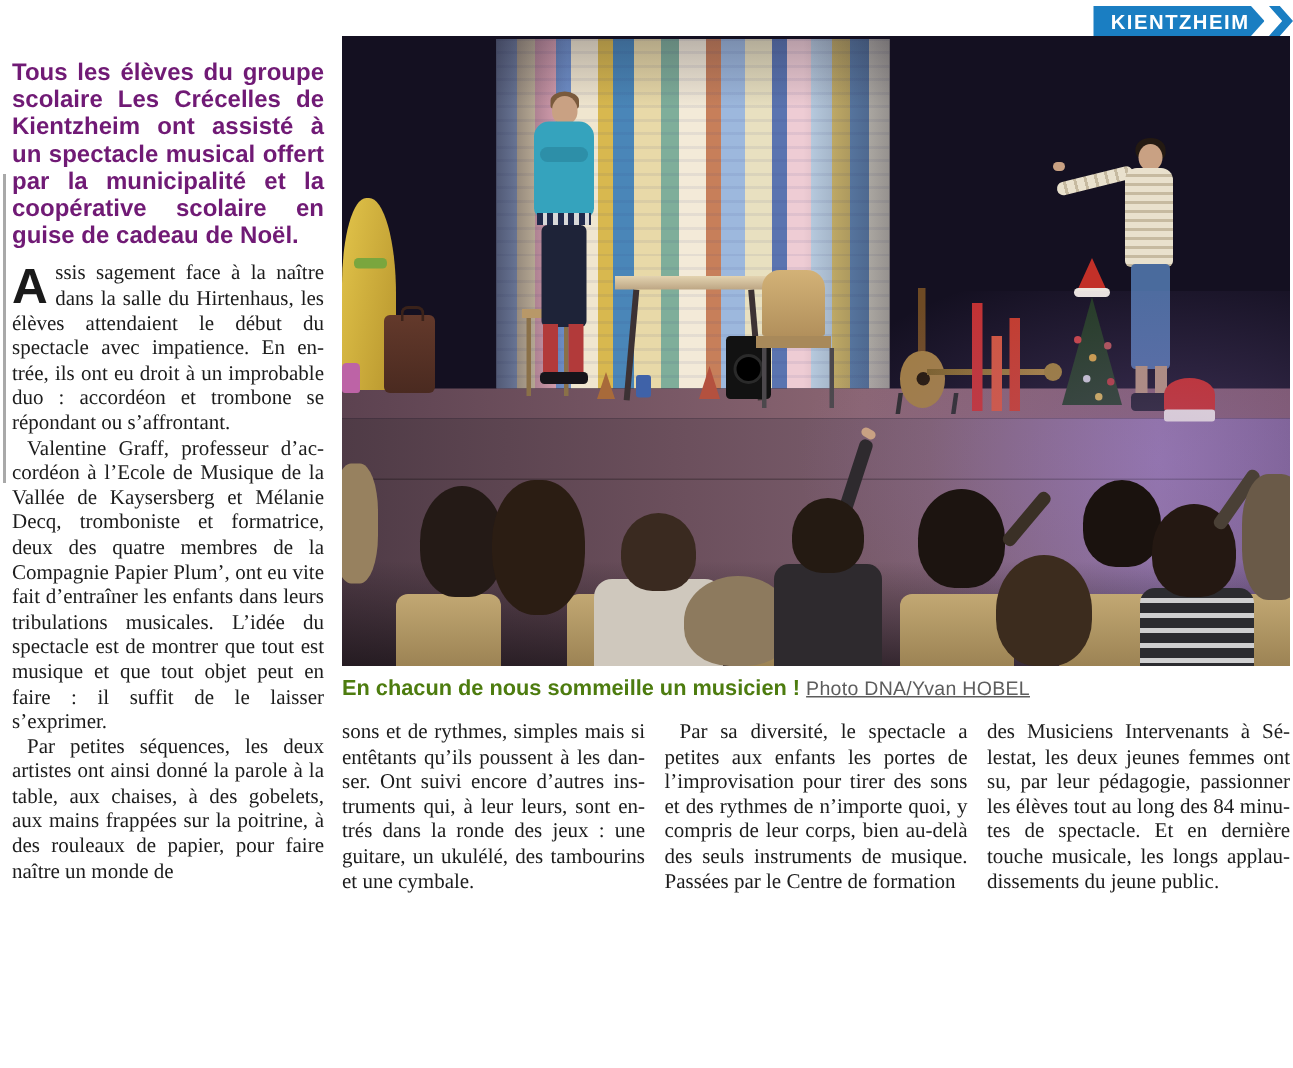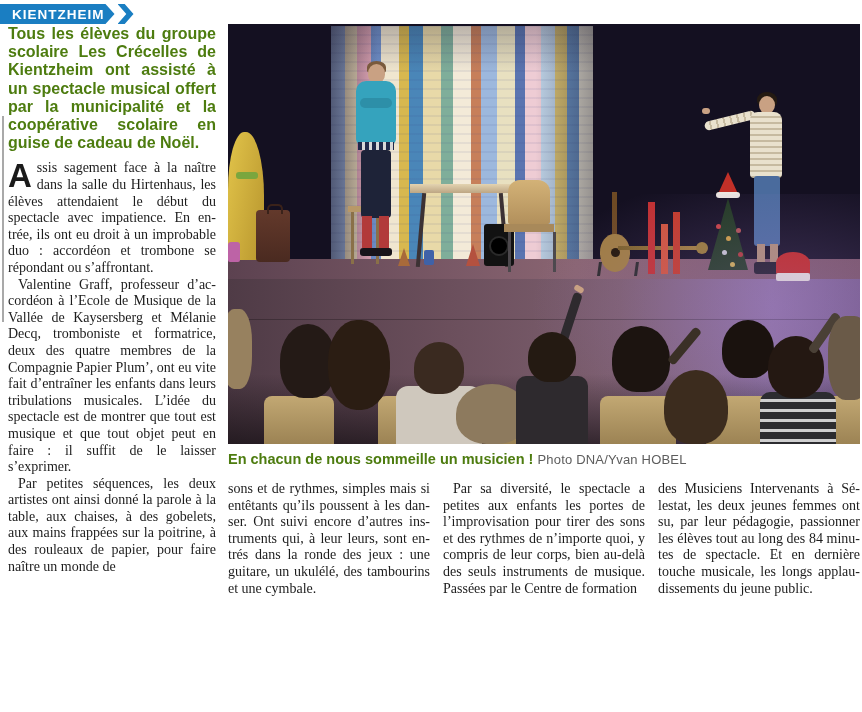--- a/index.html
+++ b/index.html
@@ -1,35 +1,35 @@
 <!DOCTYPE html>
 <html lang="fr"><head>
 <meta charset="utf-8">
 <style>
   html,body{margin:0;padding:0;background:#fff;}
   .page{position:relative;width:862px;height:712px;background:#fff;overflow:hidden;
         font-family:"Liberation Sans",sans-serif;color:#1d1d1b;}
 
   
-  .banner-row{display:flex;justify-content:flex-start;padding-top:4px;}
+  .banner-row{display:flex;justify-content:flex-end;padding-top:4px;}
   .banner{display:flex;align-items:stretch;height:20px;}
   .banner-main{background:#1a7ec2;color:#fff;font-weight:bold;font-size:13.5px;
                letter-spacing:1px;display:flex;align-items:center;padding:0 10px 0 12px;
                clip-path:polygon(0 0,calc(100% - 9px) 0,100% 50%,calc(100% - 9px) 100%,0 100%);}
   .banner-arrow{width:16px;background:#1a7ec2;margin-left:3px;
                 clip-path:polygon(0 0,45% 0,100% 50%,45% 100%,0 100%,55% 50%);}
   .headline{font-weight:bold;font-size:50px;line-height:1.02;letter-spacing:-0.5px;
             color:#1d1d1b;margin:3px 0 10px 46px;}
 
   
   .content{display:flex;gap:12px;padding-left:8px;}
   .left-rule{position:absolute;left:2px;top:116px;width:2px;height:206px;background:#a9a9a9;}
   .col-first{width:208px;flex:none;}
-  .intro{font-weight:bold;font-size:16px;line-height:18.2px;color:#4d7c0f;
-         text-align:justify;hyphens:manual;margin:1px 0 8px 0;}
+  .intro{font-weight:bold;font-size:16px;line-height:18.2px;color:#701a75;
+         text-align:justify;hyphens:manual;margin:16px 0 8px 0;}
   .serif{font-family:"Liberation Serif",serif;font-size:14px;line-height:16.6px;
          text-align:justify;hyphens:manual;color:#1c1c1c;}
   .serif p{margin:0;}
   .serif p + p{text-indent:10px;}
   .dropcap{float:left;font-family:"Liberation Sans",sans-serif;font-weight:bold;
            font-size:33px;line-height:29px;padding:1px 5px 0 0;color:#1a1a1a;}
   .col-rest{width:632px;flex:none;}
 
   
   .photo{position:relative;width:632px;height:420px;background:#141021;overflow:hidden;}
@@ -161,21 +161,21 @@
        background:repeating-linear-gradient(180deg,#2c2c30 0 7px,#cfcfd0 7px 10px);}
   .arm3{left:592px;top:286px;width:9px;height:46px;background:#4a4036;transform:rotate(35deg);border-radius:4px;}
   .h11{left:600px;top:292px;width:44px;height:84px;background:#6a5a48;border-radius:40%;}
   .cb{top:372px;height:48px;background:linear-gradient(180deg,#c2a873,#9c8354);border-radius:8px 8px 0 0;}
   .cb1{left:36px;width:70px;} .cb2{left:150px;width:72px;} .cb3{left:258px;width:76px;}
   .cb4{left:372px;width:76px;} .cb5{left:478px;width:70px;} .cb6{left:584px;width:60px;}
 
   
   .caption{margin-top:7px;font-size:14.5px;}
   .caption b{font-weight:bold;color:#4d7c0f;}
-  .credit{font-weight:normal;color:#5d5d5d;font-size:13px;letter-spacing:.2px;}
+  .credit{font-weight:normal;color:#5d5d5d;font-size:13px;letter-spacing:.2px;text-decoration:underline;}
   .bottom-cols{display:flex;gap:13px;margin-top:14px;}
   .bottom-cols .bcol{flex:1;}
 </style>
 </head>
 <body>
 
 <div class="page">
   <div class="left-rule"></div>
 
   <div class="banner-row">

